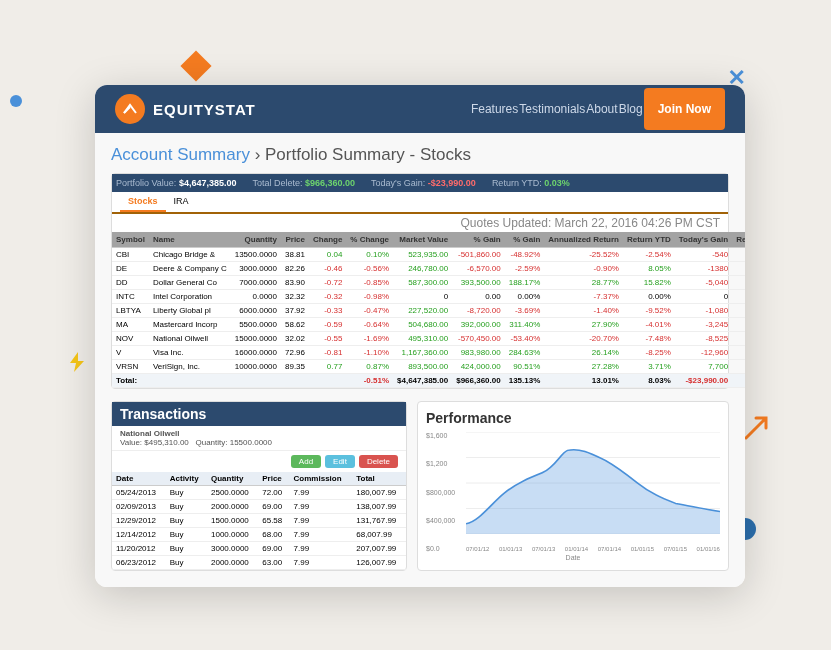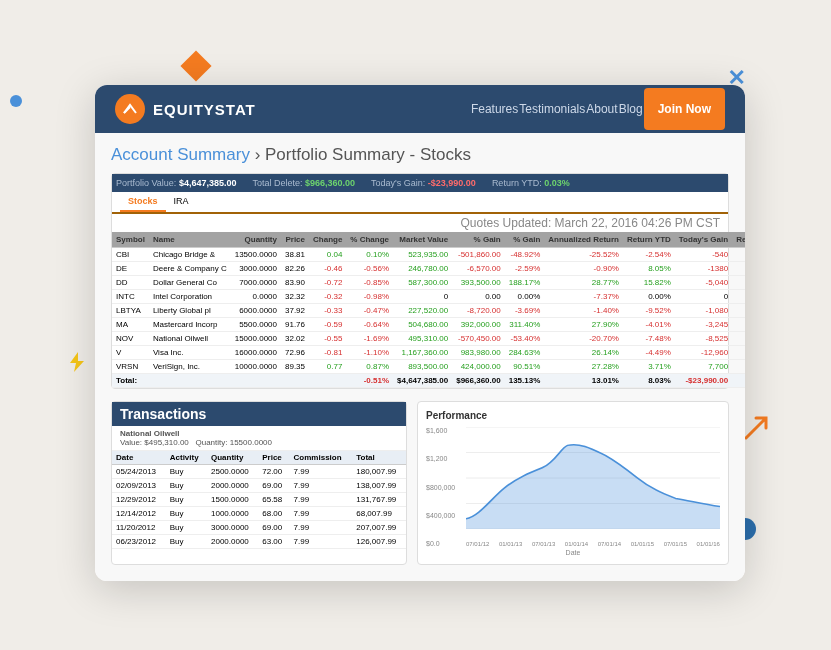--- a/index.html
+++ b/index.html
@@ -273,21 +273,21 @@
     
     .performance-panel {
       flex: 1;
       background: white;
       border: 1px solid #ddd;
       border-radius: 4px;
       font-size: 9px;
       padding: 8px;
     }
     .perf-title {
-      font-size: 10px;
+      font-size: 14px;
       font-weight: bold;
       color: #333;
       margin-bottom: 6px;
     }
     .chart-area {
       width: 100%;
       height: 120px;
       position: relative;
     }
     .y-labels {
@@ -494,21 +494,21 @@
               <td class="neg">-3.69%</td>
               <td class="neg">-1.40%</td>
               <td class="neg">-9.52%</td>
               <td class="neg">-1,080</td>
               <td>0.00</td>
             </tr>
             <tr>
               <td>MA</td>
               <td>Mastercard Incorp</td>
               <td>5500.0000</td>
-              <td>91.76</td>
+              <td>58.62</td>
               <td class="neg">-0.59</td>
               <td class="neg">-0.64%</td>
               <td class="pos">504,680.00</td>
               <td class="pos">392,000.00</td>
               <td class="pos">311.40%</td>
               <td class="pos">27.90%</td>
               <td class="neg">-4.01%</td>
               <td class="neg">-3,245</td>
               <td>0.00</td>
             </tr>
@@ -531,21 +531,21 @@
               <td>V</td>
               <td>Visa Inc.</td>
               <td>16000.0000</td>
               <td>72.96</td>
               <td class="neg">-0.81</td>
               <td class="neg">-1.10%</td>
               <td class="pos">1,167,360.00</td>
               <td class="pos">983,980.00</td>
               <td class="pos">284.63%</td>
               <td class="pos">26.14%</td>
-              <td class="neg">-4.49%</td>
+              <td class="neg">-8.25%</td>
               <td class="neg">-12,960</td>
               <td>0.00</td>
             </tr>
             <tr>
               <td>VRSN</td>
               <td>VeriSign, Inc.</td>
               <td>10000.0000</td>
               <td>89.35</td>
               <td class="pos">0.77</td>
               <td class="pos">0.87%</td>
@@ -578,20 +578,25 @@
 
     <div class="bottom-panels">
 
       <div class="transactions-panel">
         <div class="transactions-title">Transactions</div>
         <div class="transactions-subtitle">
           <strong>National Oilwell</strong><br>
           <span>Value: $495,310.00</span>
           &nbsp;
           <span>Quantity: 15500.0000</span>
+        </div>
+        <div class="trans-toolbar">
+          <button class="trans-btn btn-add">Add</button>
+          <button class="trans-btn btn-edit">Edit</button>
+          <button class="trans-btn btn-delete">Delete</button>
         </div>
         <table class="trans-table">
           <thead>
             <tr>
               <th>Date</th>
               <th>Activity</th>
               <th>Quantity</th>
               <th>Price</th>
               <th>Commission</th>
               <th>Total</th>

